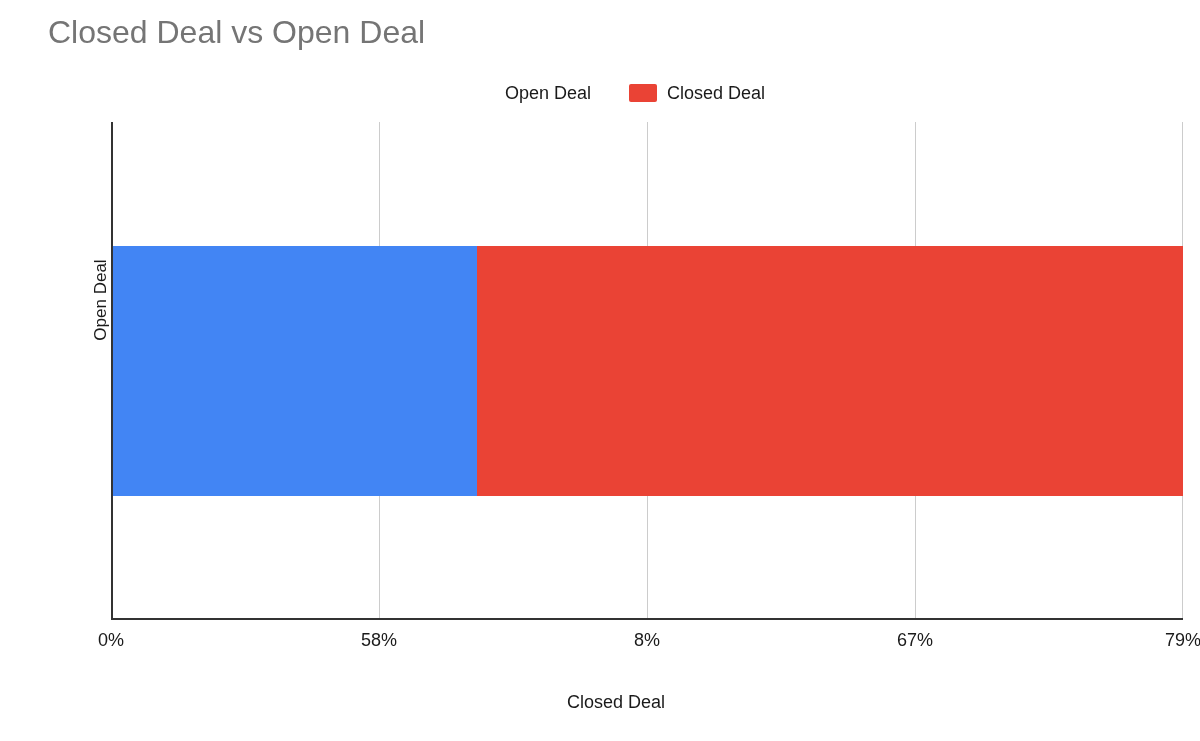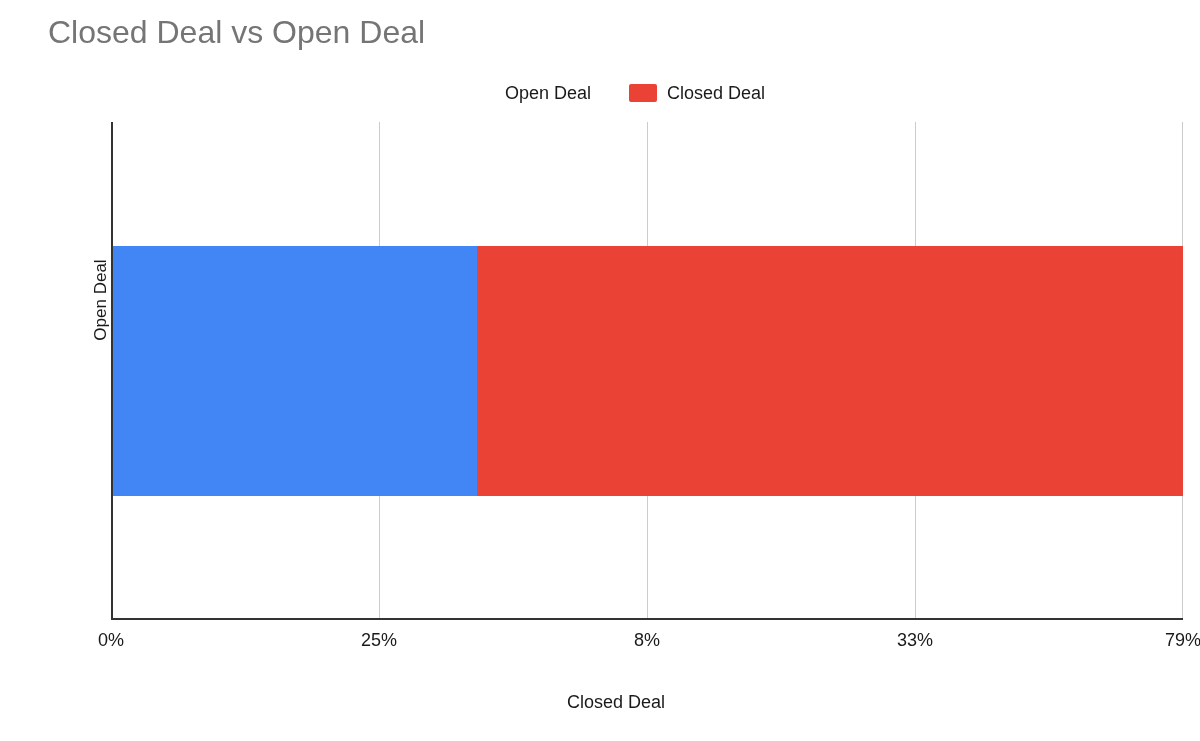--- a/index.html
+++ b/index.html
@@ -154,21 +154,21 @@
     </div>
 
     <div class="axis-left"></div>
     <div class="axis-bottom"></div>
   </div>
 
   <div class="y-category">Open Deal</div>
 
   <div class="x-ticks">
     <div class="x-tick" style="left:0%">0%</div>
-    <div class="x-tick" style="left:25%">25%</div>
+    <div class="x-tick" style="left:25%">58%</div>
     <div class="x-tick" style="left:50%">8%</div>
-    <div class="x-tick" style="left:75%">33%</div>
+    <div class="x-tick" style="left:75%">67%</div>
     <div class="x-tick" style="left:100%">79%</div>
   </div>
 
   <div class="x-axis-label">Closed Deal</div>
 
 </div>
 
 </body></html>

